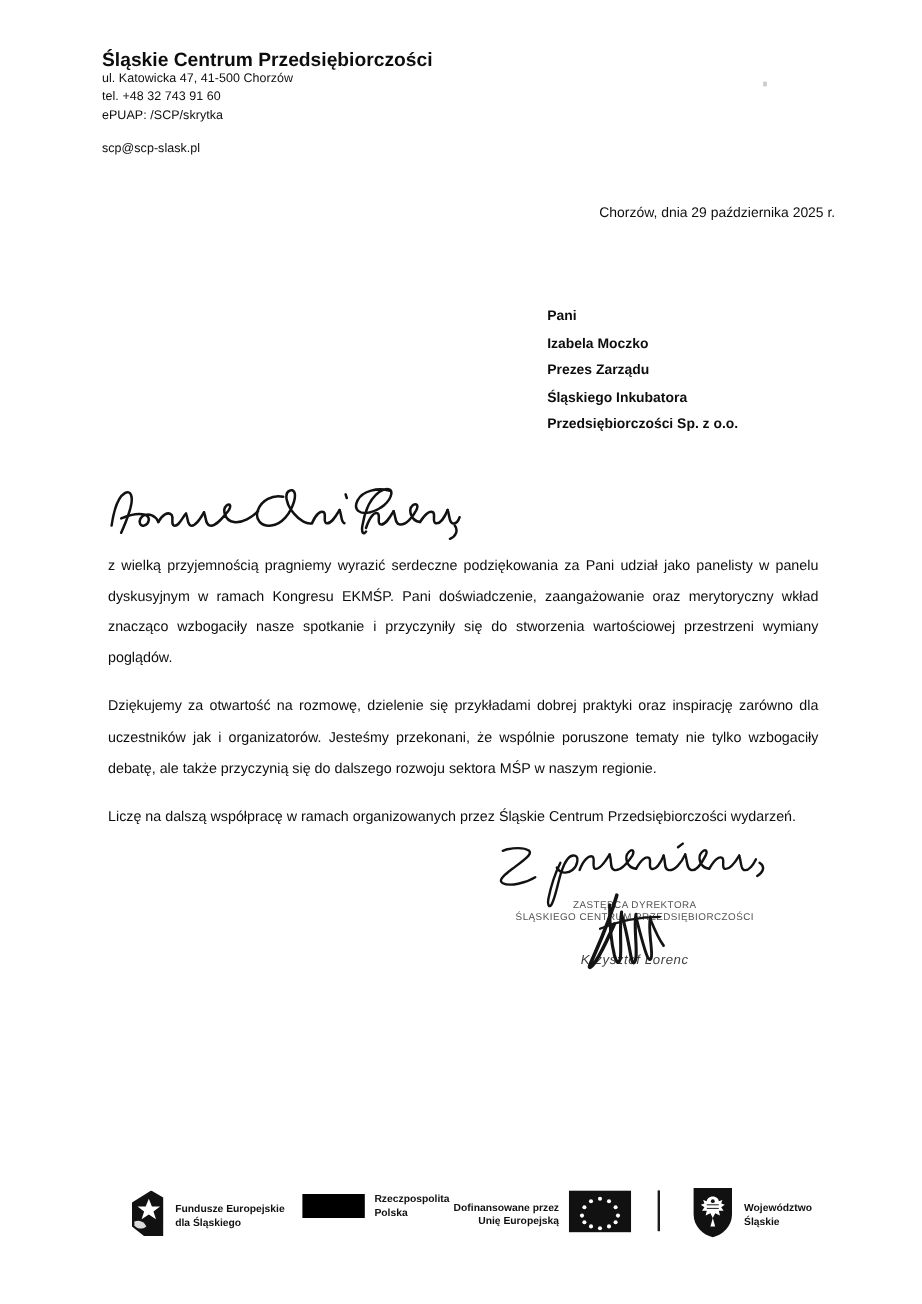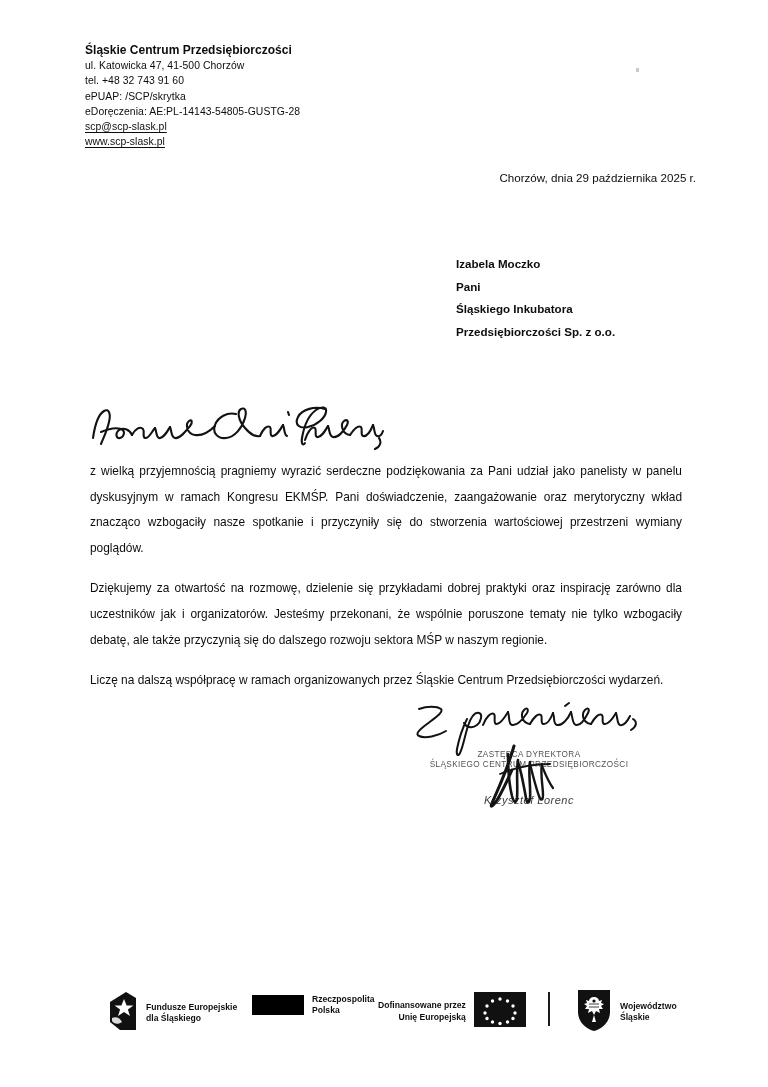--- a/index.html
+++ b/index.html
@@ -31,26 +31,26 @@
     width: 360px;
   }
   .letterhead .lh-line {
     font-size: 10.4px;
     line-height: 15.2px;
     letter-spacing: 0.05px;
     white-space: nowrap;
   }
   .letterhead .lh-org {
     font-weight: bold;
-    font-size: 12px;
+    font-size: 16px;
     letter-spacing: 0.02px;
   }
   .letterhead .lh-link {
-    text-decoration: underline;
     text-underline-offset: 1.5px;
+    margin-top: 13px;
   }
 
   
   .dateblock {
     position: absolute;
     right: 72px;
     top: 168px;
     text-align: left;
   }
   .dateblock div {
@@ -203,34 +203,33 @@
 </head>
 <body>
 
 <div class="page">
 
   <div class="letterhead">
     <div class="lh-line lh-org">Śląskie Centrum Przedsiębiorczości</div>
     <div class="lh-line">ul. Katowicka 47, 41-500 Chorzów</div>
     <div class="lh-line">tel.  +48 32 743 91 60</div>
     <div class="lh-line">ePUAP: /SCP/skrytka</div>
-    <div class="lh-line">eDoręczenia: AE:PL-14143-54805-GUSTG-28</div>
     <div class="lh-line lh-link">scp@scp-slask.pl</div>
-    <div class="lh-line lh-link">www.scp-slask.pl</div>
   </div>
 
   <div class="speck"></div>
 
   <div class="dateblock">
     <div>Chorzów, dnia 29 października 2025 r.</div>
   </div>
 
   <div class="addressee">
+    <div>Pani</div>
     <div>Izabela Moczko</div>
-    <div>Pani</div>
+    <div>Prezes Zarządu</div>
     <div>Śląskiego Inkubatora</div>
     <div>Przedsiębiorczości Sp. z o.o.</div>
   </div>
 
   <div class="salutation" title="Szanowna Pani Prezes,">
     <svg width="300" height="52" viewBox="0 0 300 52" aria-hidden="true">
       <g fill="none" stroke="#121212" stroke-width="2.1" stroke-linecap="round" stroke-linejoin="round">
         <path d="M5 40 C7 26, 11 16, 16 13 C21 10, 23 16, 21 24 C19 33, 15 41, 13 46"></path>
         <path d="M13 34 C20 31, 27 29, 33 31 C38 33, 36 39, 32 40 C28 41, 27 35, 31 32 C36 29, 42 32, 44 37"></path>
         <path d="M44 37 C47 31, 52 28, 55 31 C57 34, 54 39, 57 40 C61 41, 64 33, 67 30"></path>

